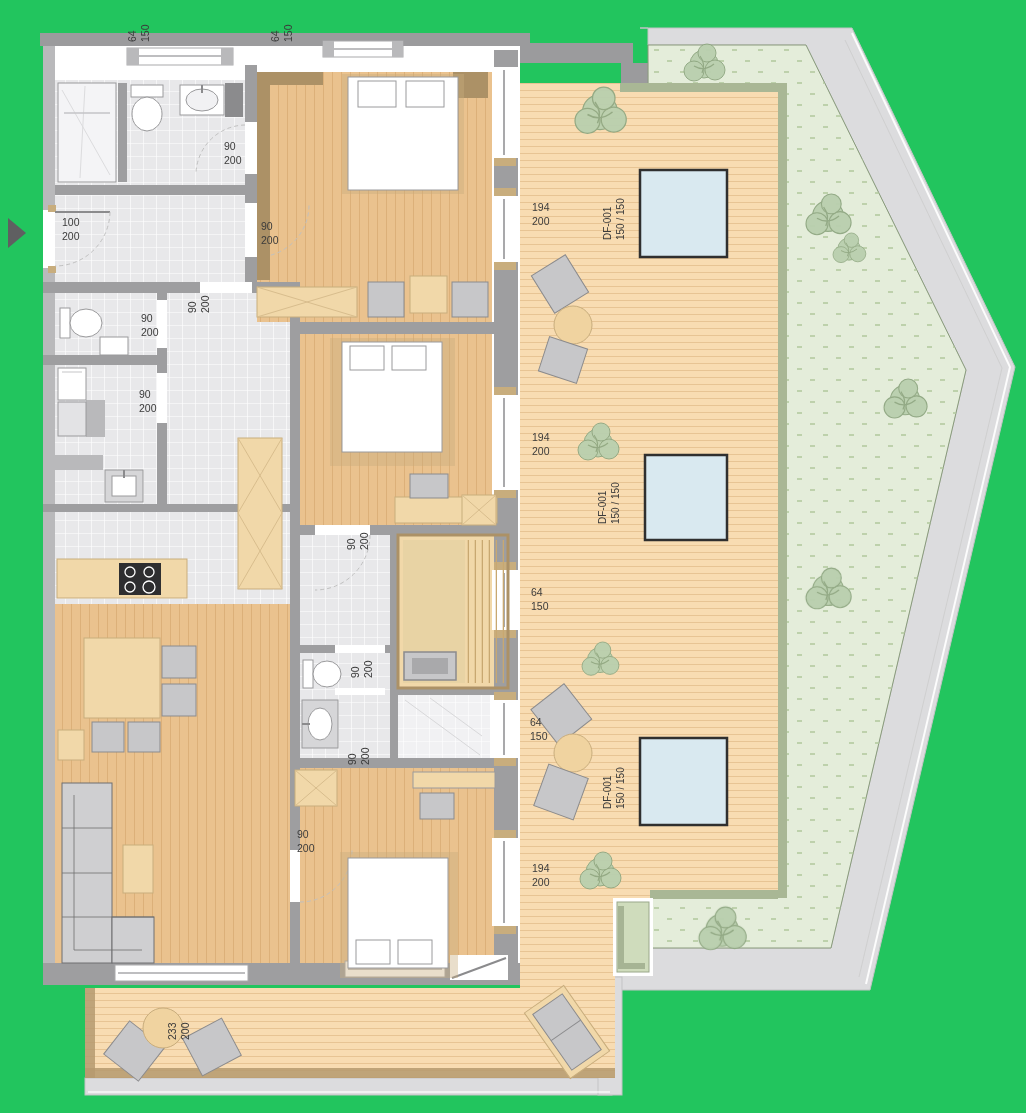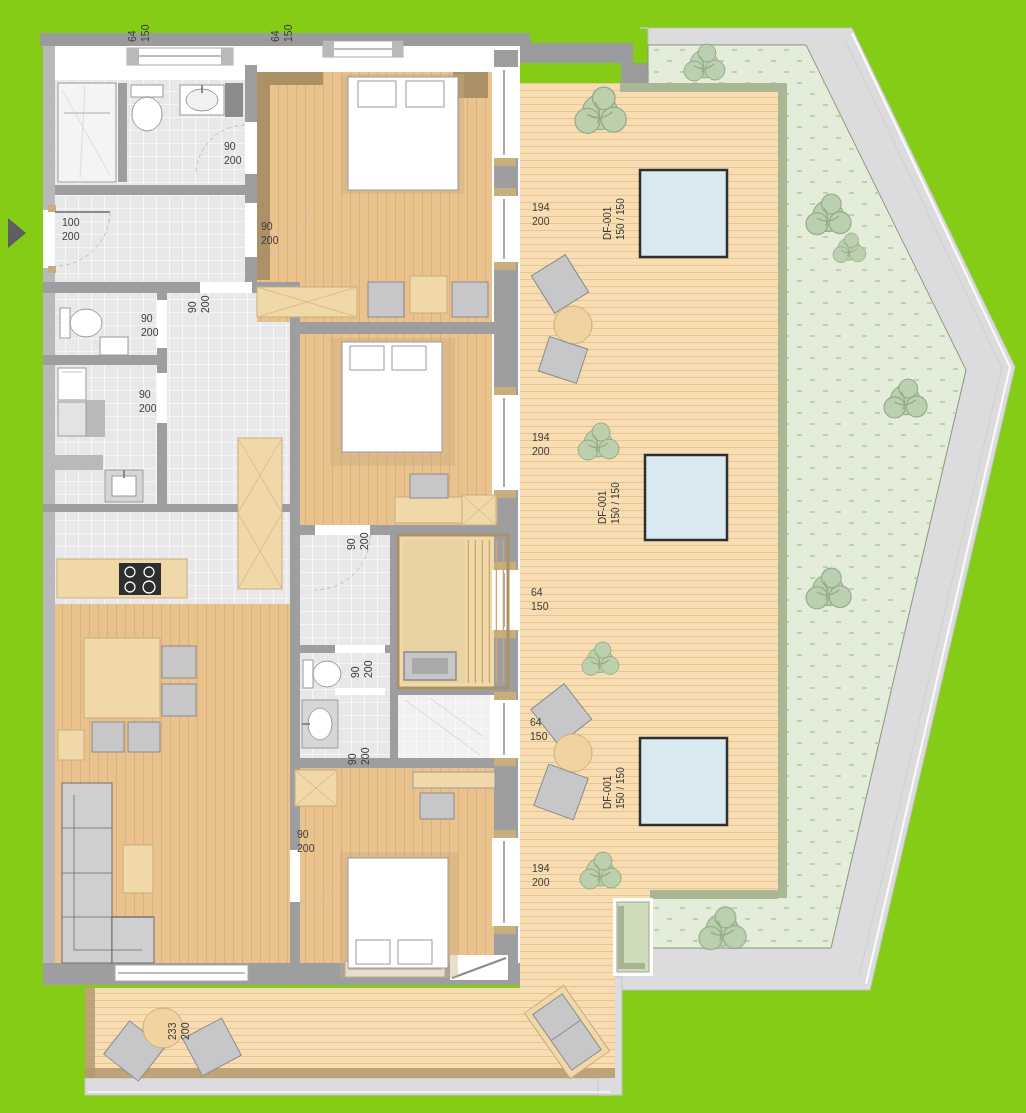--- a/index.html
+++ b/index.html
@@ -1,16 +1,16 @@
 <!DOCTYPE html>
 <html><head>
 <meta charset="utf-8">
 <style>
   html,body{margin:0;padding:0;background:#ffffff;}
-  .canvas{position:relative;width:1026px;height:1113px;background:#84cc16;overflow:hidden;
+  .canvas{position:relative;width:1026px;height:1113px;background:#22c55e;overflow:hidden;
           font-family:"Liberation Sans",sans-serif;}
   svg text{font-family:"Liberation Sans",sans-serif;font-size:10.5px;fill:#3b3b3b;}
   .dim text{font-size:10.5px;}
   .sk text{font-size:10px;}
 </style>
 </head>
 <body>
 
 <div class="canvas">
 <svg width="1026" height="1113" viewBox="0 0 1026 1113">

